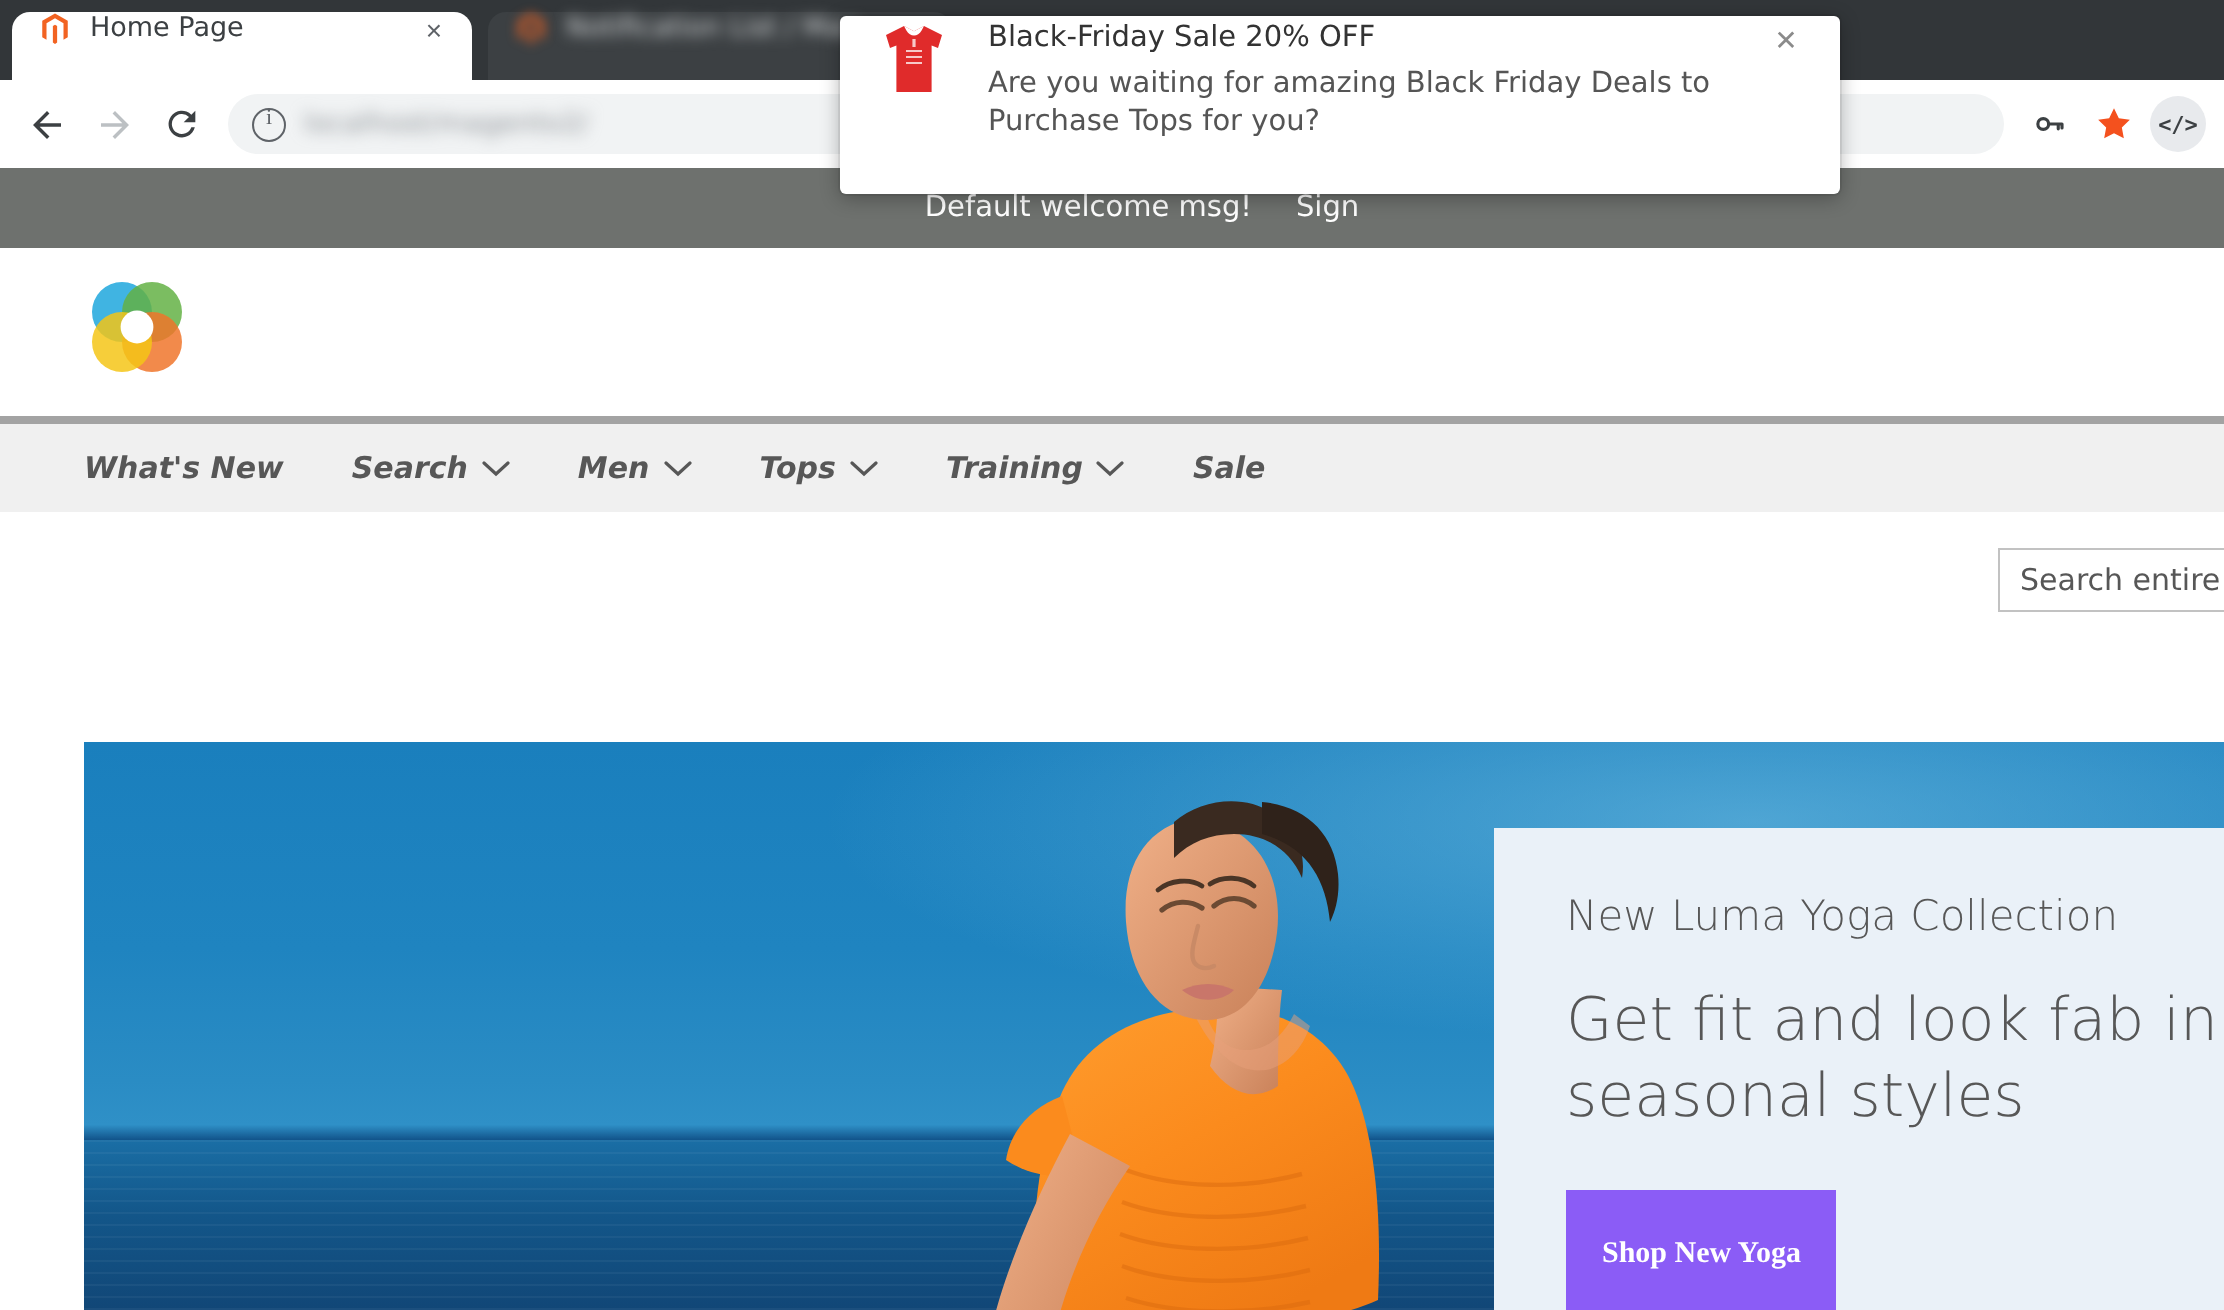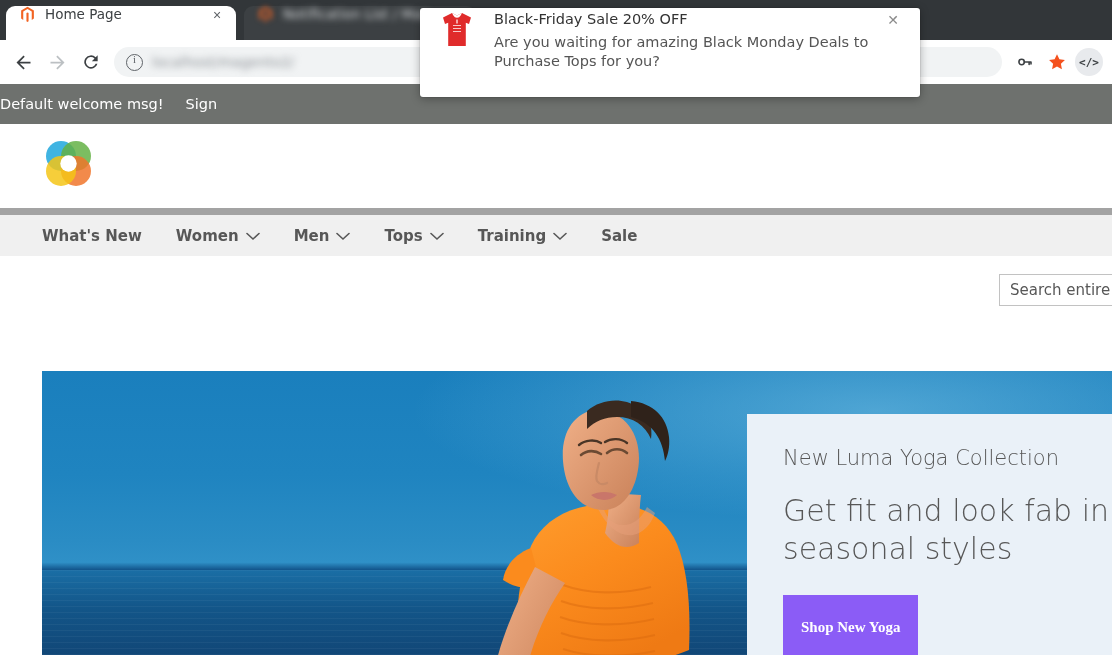--- a/index.html
+++ b/index.html
@@ -110,21 +110,21 @@
     font-size: 14px; text-align: center; line-height: 20px;
   }
 
   
   .page {
     position: absolute; left: 0; top: 84px; width: 1112px; height: 571px;
     background: #ffffff; overflow: hidden;
   }
   .panel-top {
     height: 40px; background: #6e716e; display: flex;
-    align-items: center; justify-content: flex-start; padding-right: 0;
+    align-items: center; justify-content: center; padding-right: 0;
   }
   .panel-top-links {
     display: flex; align-items: baseline; gap: 22px;
     font-size: 14.5px; color: #ffffff; padding-right: 0;
     white-space: nowrap; margin-right: -30px;
     font-family: "DejaVu Sans", sans-serif;
   }
   .welcome-msg { color: #ffffff; }
   .signin-link { color: #ffffff; }
 
@@ -145,22 +145,22 @@
     position: absolute; left: 999px; top: 150px; width: 260px; height: 32px;
   }
   .search-input {
     width: 260px; height: 32px; border: 1px solid #c2c2c2; background: #fff;
     font-size: 15px; color: #575757; padding: 0 10px; outline: none;
     font-family: "DejaVu Sans", sans-serif;
   }
   .search-input::placeholder { color: #575757; opacity: 1; }
 
   .navbar {
-    height: 48px; background: #f0f0f0; border-top: 7px solid #a3a3a3;
-    display: flex; align-items: center; padding-left: 42px; gap: 0;
+    height: 48px; background: #f0f0f0; border-top: 4px solid #a3a3a3;
+    display: flex; align-items: center; padding-left: 42px; gap: 0; font-style: italic;
   }
   .nav-item {
     display: flex; align-items: center; gap: 7px; margin-right: 34px;
     font-size: 15px; font-weight: bold; color: #575757;
     font-family: "DejaVu Sans", sans-serif;
   }
   .caret { display: inline-block; }
 
   
   .hero {
@@ -285,21 +285,21 @@
   <div class="toast">
     <span class="toast-icon">
       <svg viewBox="0 0 34 40" width="34" height="40">
         <path d="M12 3 3 7.5 5 14l3.2-1.3V36h17.6V12.7L29 14l2-6.5L22 3l-5 2.6z" fill="#e02b2b"></path>
         <path d="M12 3l5 2.6L22 3l-1.2 2.3c-1 1.7-2.3 2.5-3.8 2.5s-2.8-.8-3.8-2.5z" fill="#ffffff"></path>
         <path d="M16.2 9.5h1.6v4h-1.6zM13 15h8v1H13zM13 18h8v1H13zM13 21h8v1H13z" fill="#ffffff" opacity=".75"></path>
       </svg>
     </span>
     <div class="toast-body">
       <div class="toast-title">Black-Friday Sale 20% OFF</div>
-      <div class="toast-text">Are you waiting for amazing Black Monday Deals to Purchase Tops for you?</div>
+      <div class="toast-text">Are you waiting for amazing Black Friday Deals to Purchase Tops for you?</div>
     </div>
     <span class="toast-close">✕</span>
   </div>
 
   <div class="page">
 
     <div class="panel-top">
       <div class="panel-top-links">
         <span class="welcome-msg">Default welcome msg!</span>
         <span class="signin-link">Sign</span>
@@ -324,21 +324,21 @@
       <div class="search-box">
         <input class="search-input" type="text" placeholder="Search entire store here..." style="">
       </div>
     </div>
 
     <div class="navbar">
       <div class="nav-item">
         <span>What's New</span>
       </div>
       <div class="nav-item">
-        <span>Women</span>
+        <span>Search</span>
         <span class="caret">
           <svg viewBox="0 0 14 9" width="14" height="9">
               <path d="M1 1.5 7 7l6-5.5" fill="none" stroke="#575757" stroke-width="1.6" stroke-linecap="round"></path>
             </svg>
         </span>
       </div>
       <div class="nav-item">
         <span>Men</span>
         <span class="caret">
           <svg viewBox="0 0 14 9" width="14" height="9">

